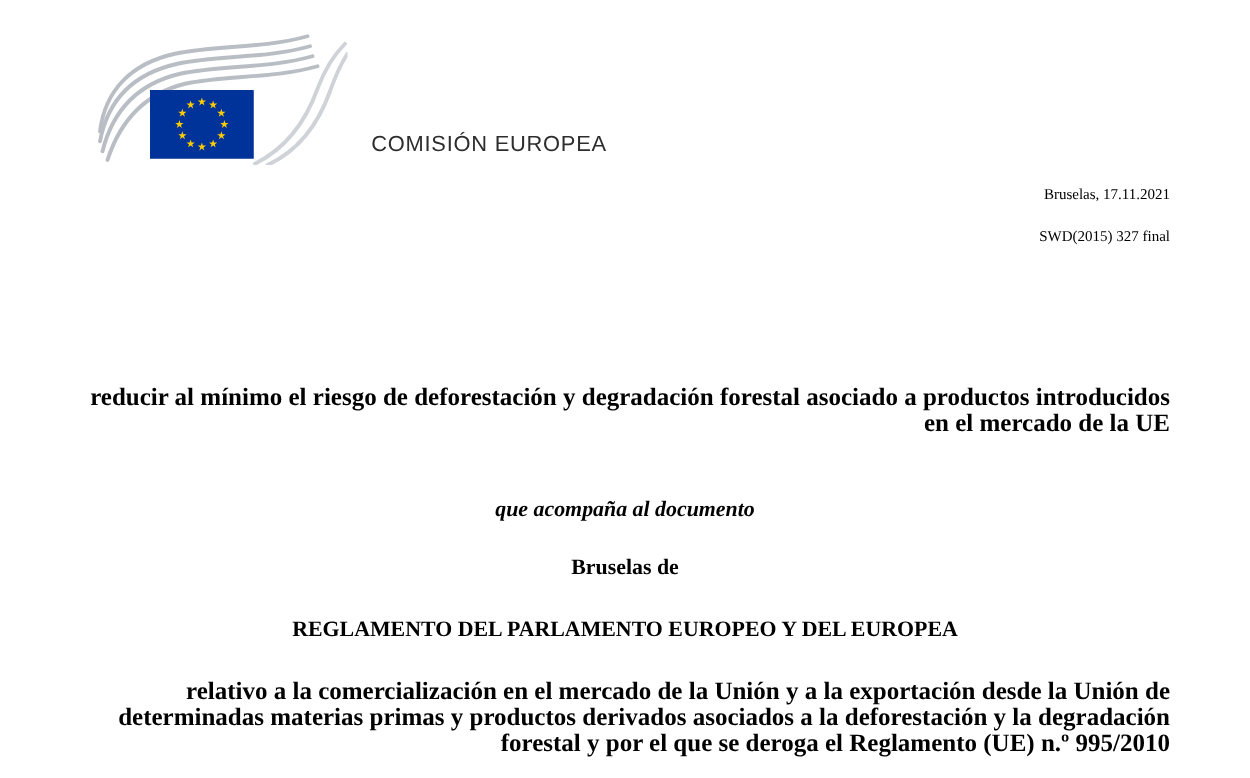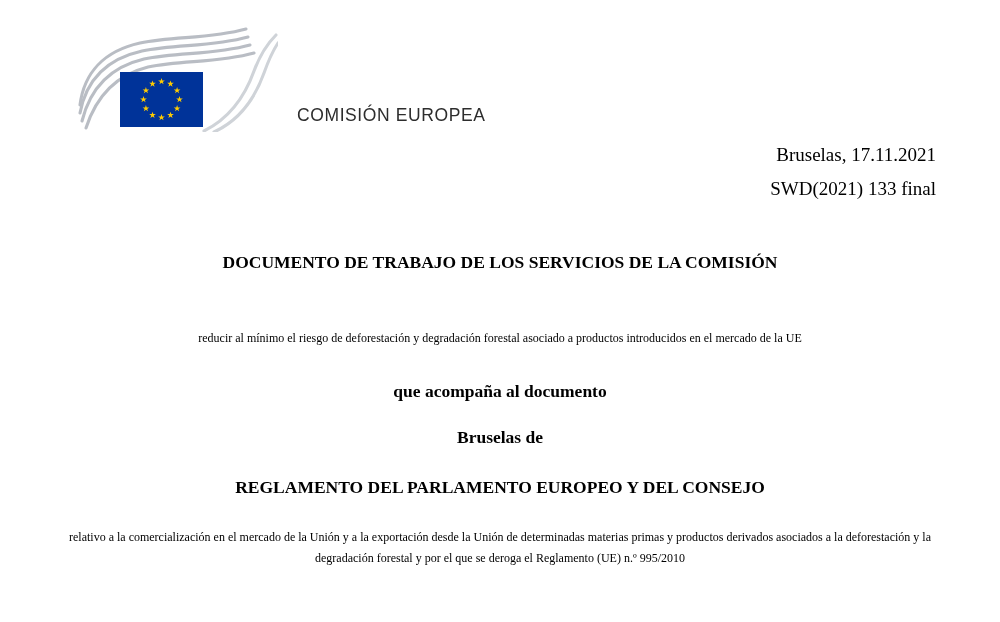--- a/index.html
+++ b/index.html
@@ -67,21 +67,21 @@
     color: #2d2d2d;
     white-space: nowrap;
   }
 
   
   .meta {
     position: absolute;
     right: 64px;
     top: 138px;
     text-align: right;
-    font-size: 19px;
+    font-size: 12px;
     line-height: 34px;
   }
   .meta div { white-space: nowrap; }
 
   
   .titles {
     position: absolute;
     left: 64px;
     top: 252px;
     width: 872px;
@@ -89,28 +89,31 @@
   }
   .t-line {
     font-weight: bold;
     font-size: 17.5px;
     line-height: 20px;
   }
   .gap-26 { height: 26px; }
   .gap-30 { height: 30px; }
   .gap-32 { height: 32px; }
   .t-multi {
-    font-weight: normal;
-    font-size: 12px;
+    font-weight: bold;
+    font-size: 20px;
     line-height: 21px;
+    text-align: right;
   }
   .t-italic {
     font-weight: bold;
+    font-style: italic;
     font-size: 17.5px;
     line-height: 20px;
+    margin-top: 15px;
   }
 </style>
 </head>
 <body>
 
 <div class="page">
 
   <div class="header">
     <div class="emblem-wrap">
       <svg class="swoosh" viewBox="0 0 200 105">
@@ -167,31 +170,30 @@
               </g>
           </g>
         </g>
       </svg>
     </div>
     <div class="ec-title">COMISIÓN EUROPEA</div>
   </div>
 
   <div class="meta">
     <div>Bruselas, 17.11.2021</div>
-    <div>SWD(2021) 133 final</div>
+    <div>SWD(2015) 327 final</div>
   </div>
 
   <div class="titles">
-    <div class="t-line">DOCUMENTO DE TRABAJO DE LOS SERVICIOS DE LA COMISIÓN</div>
     <div class="gap-26"></div>
     <div class="gap-30"></div>
     <div class="t-multi">reducir al mínimo el riesgo de deforestación y degradación forestal asociado a productos introducidos en el mercado de la UE</div>
     <div class="gap-32"></div>
     <div class="t-italic">que acompaña al documento</div>
     <div class="gap-26"></div>
     <div class="t-line">Bruselas de</div>
     <div class="gap-30"></div>
-    <div class="t-line">REGLAMENTO DEL PARLAMENTO EUROPEO Y DEL CONSEJO</div>
+    <div class="t-line">REGLAMENTO DEL PARLAMENTO EUROPEO Y DEL EUROPEA</div>
     <div class="gap-30"></div>
     <div class="t-multi">relativo a la comercialización en el mercado de la Unión y a la exportación desde la Unión de determinadas materias primas y productos derivados asociados a la deforestación y la degradación forestal y por el que se deroga el Reglamento (UE) n.º 995/2010</div>
   </div>
 
 </div>
 
 </body></html>

